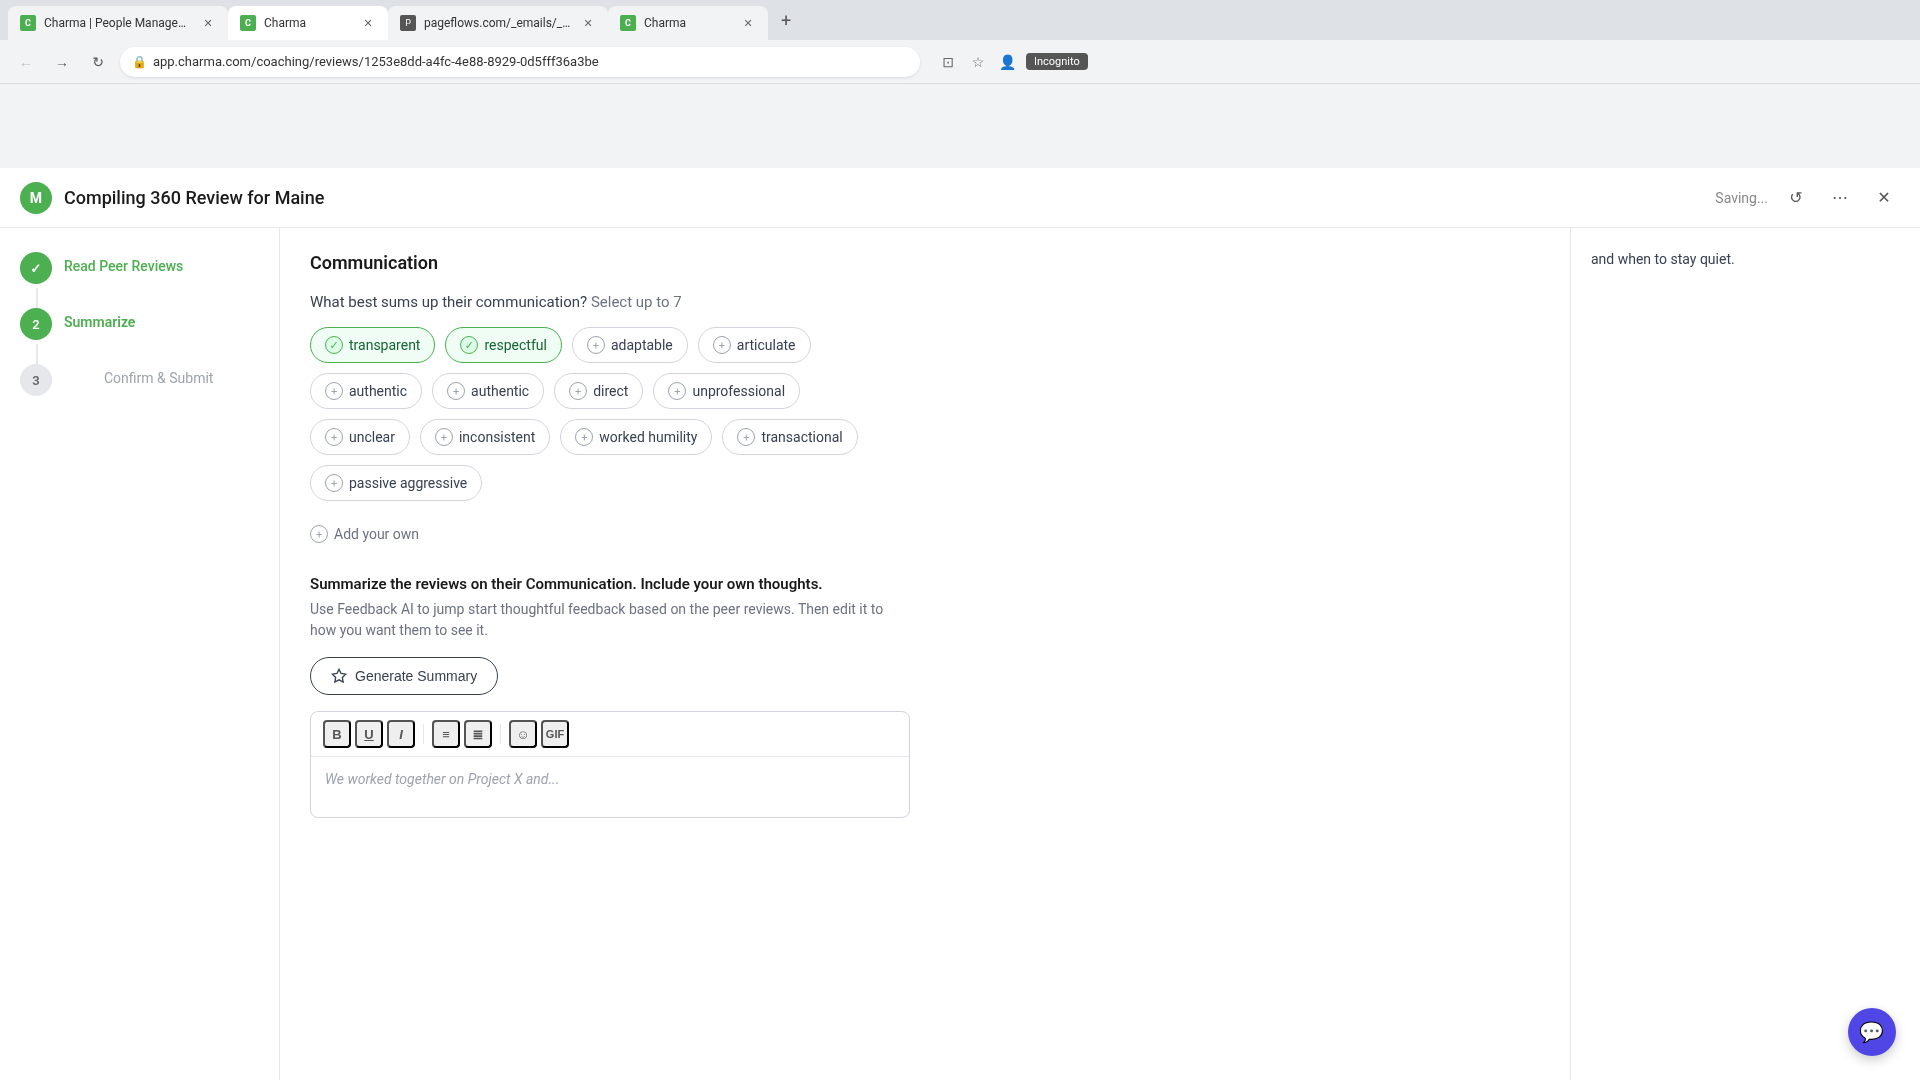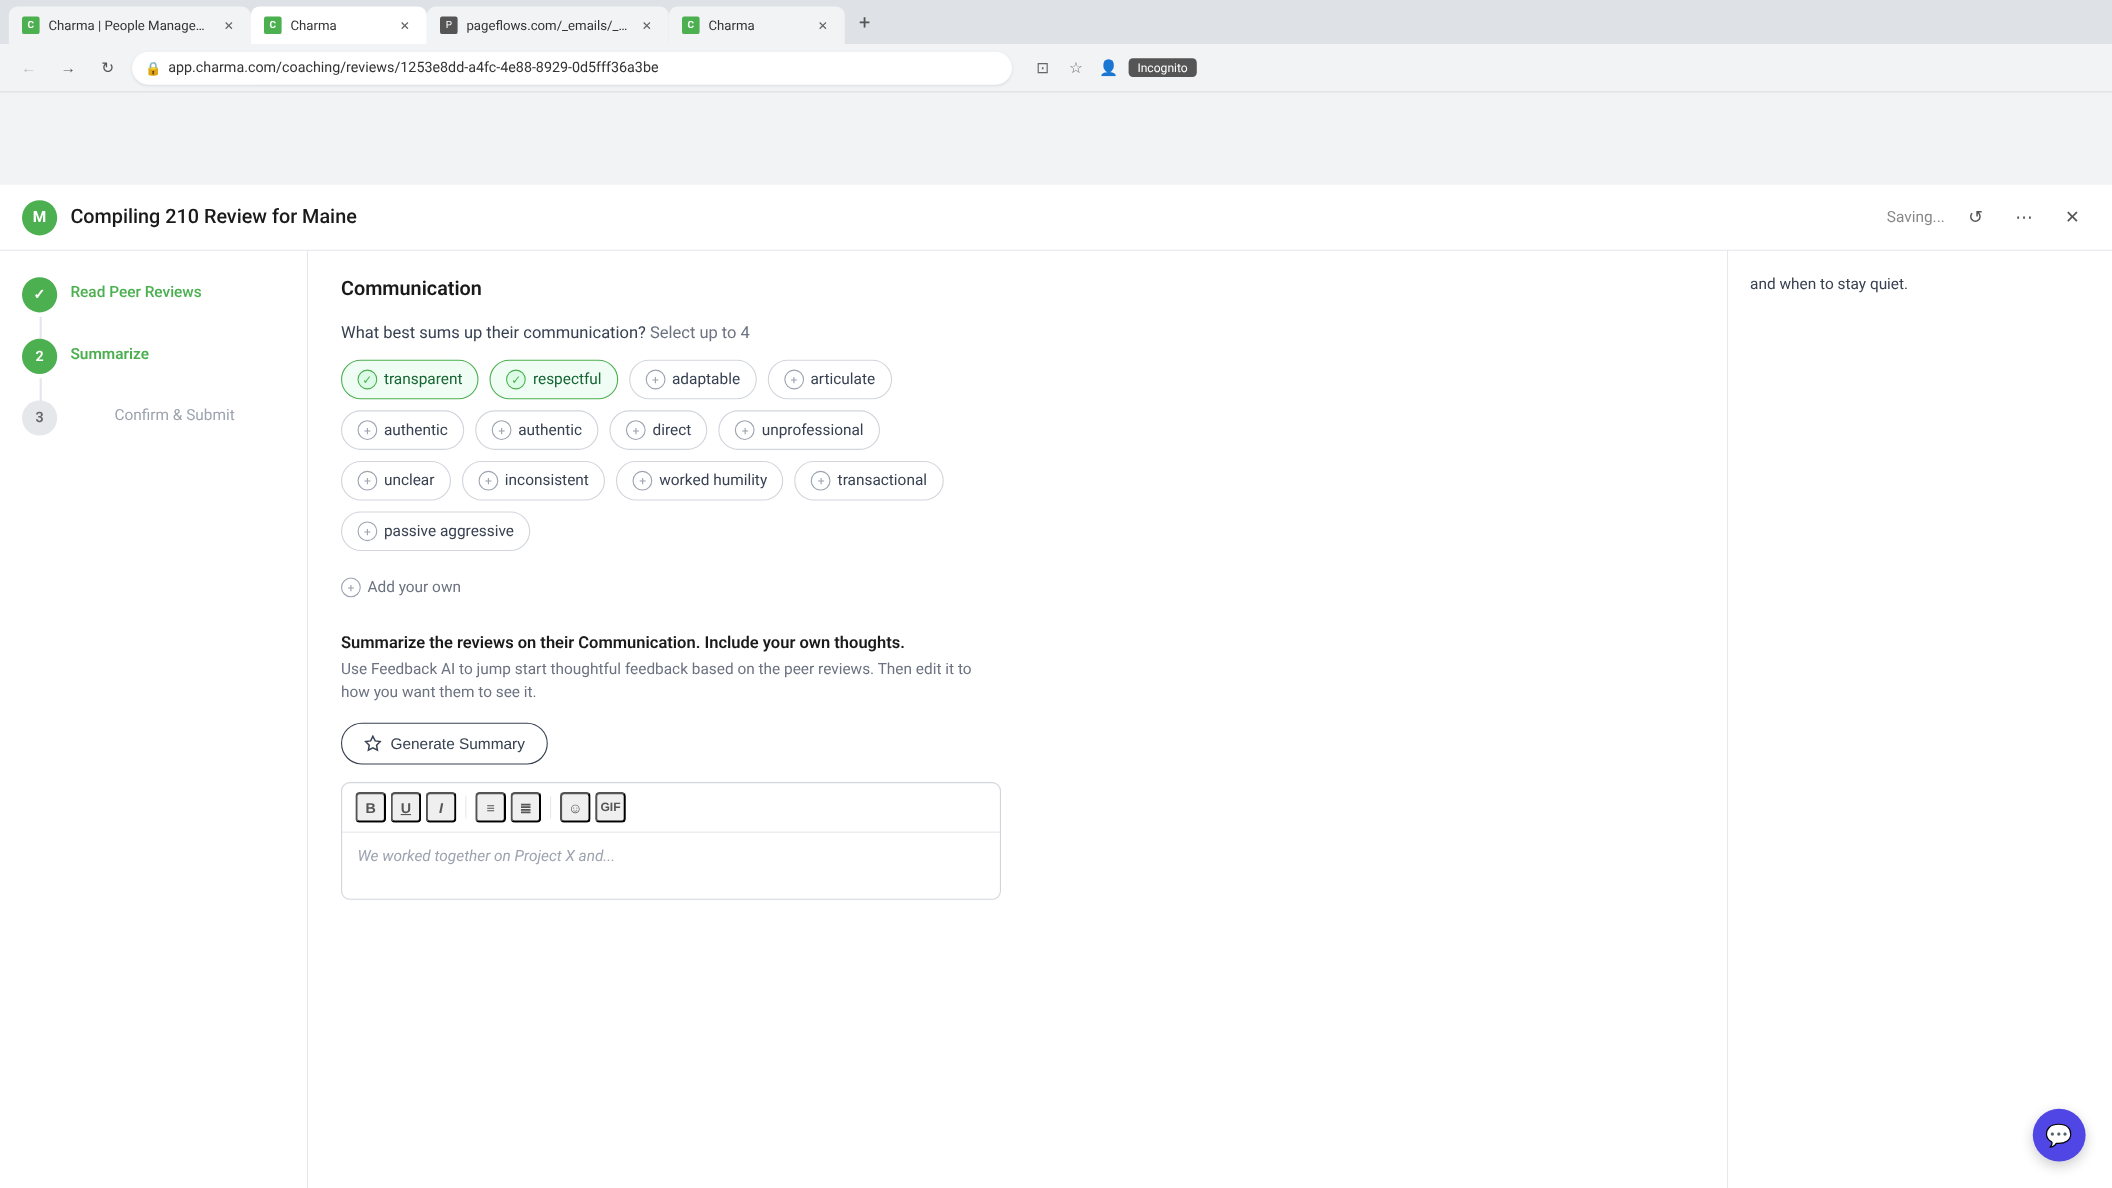--- a/index.html
+++ b/index.html
@@ -133,21 +133,21 @@
       <div class="addr-icon">☆</div>
       <div class="addr-icon">👤</div>
       <div class="incognito-badge">Incognito</div>
     </div>
   </div>
 
   <div class="app-content" style="position:relative; flex:1;">
 
     <div class="app-header">
       <div class="app-logo">M</div>
-      <span class="app-title">Compiling 210 Review for Maine</span>
+      <span class="app-title">Compiling 360 Review for Maine</span>
       <div class="header-actions">
         <span class="saving-text">Saving...</span>
         <div class="header-icon-btn">↺</div>
         <div class="header-icon-btn">⋯</div>
         <div class="header-icon-btn">✕</div>
       </div>
     </div>
 
     <div class="main-layout">
 
@@ -165,21 +165,21 @@
           <span class="step-label inactive">Confirm &amp; Submit</span>
         </div>
       </div>
 
       <div class="main-content">
         <div class="content-area">
           <div class="section-title">Communication</div>
 
           <div class="question-label">
             <span>What best sums up their communication?</span>
-            <span style="color:#6b7280;"> <span>Select up to 4</span></span>
+            <span style="color:#6b7280;"> <span>Select up to 7</span></span>
           </div>
 
           <div class="tags-grid">
             <div class="tag-chip selected">
               <div class="chip-icon">✓</div>
               <span>transparent</span>
             </div>
             <div class="tag-chip selected">
               <div class="chip-icon">✓</div>
               <span>respectful</span>

